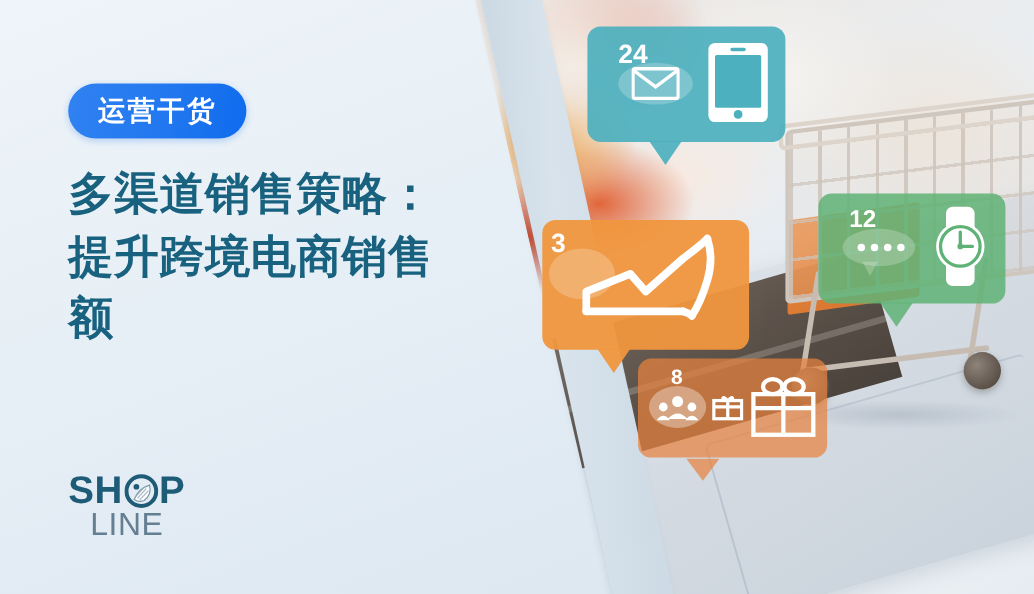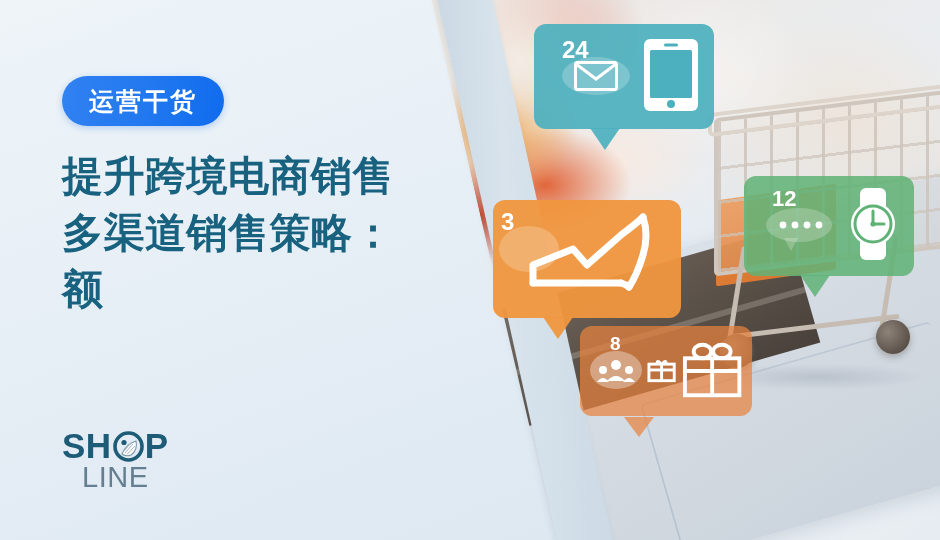--- a/index.html
+++ b/index.html
@@ -463,22 +463,22 @@
 
   <div class="divider-band"></div>
 
   <div class="left-panel" style="clip-path: polygon(0px 0px, 430px 0px, 556px 540px, 0px 540px);">
 
     <div class="badge-pill">
       <span class="badge-pill-label">运营干货</span>
     </div>
 
     <div class="headline">
+      <div>多渠道销售策略：</div>
       <div>提升跨境电商销售</div>
-      <div>多渠道销售策略：</div>
       <div>额</div>
     </div>
 
     <div class="logo">
       <span class="logo-shop">
         <span>SH</span>
         <span class="logo-o">
           <svg width="31" height="31" viewBox="0 0 31 31">
             <circle cx="15.5" cy="15.5" r="13.5" fill="none" stroke="#1d5b76" stroke-width="3.6"></circle>
             <circle cx="11" cy="11.5" r="2.6" fill="#1d5b76"></circle>

